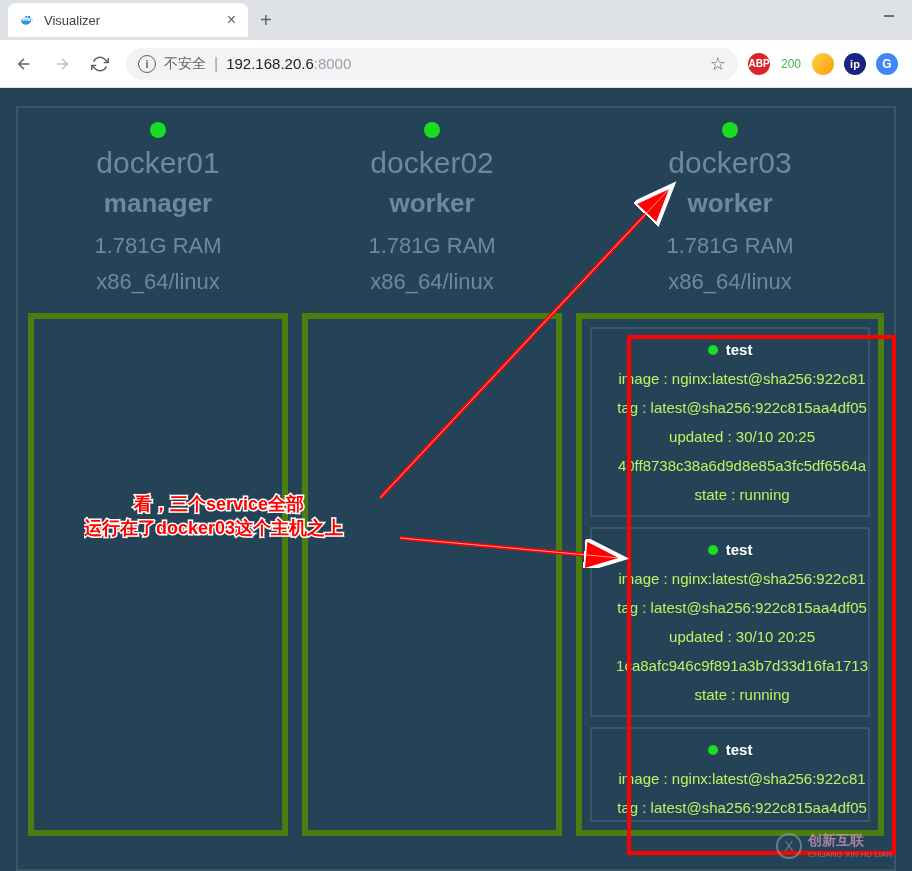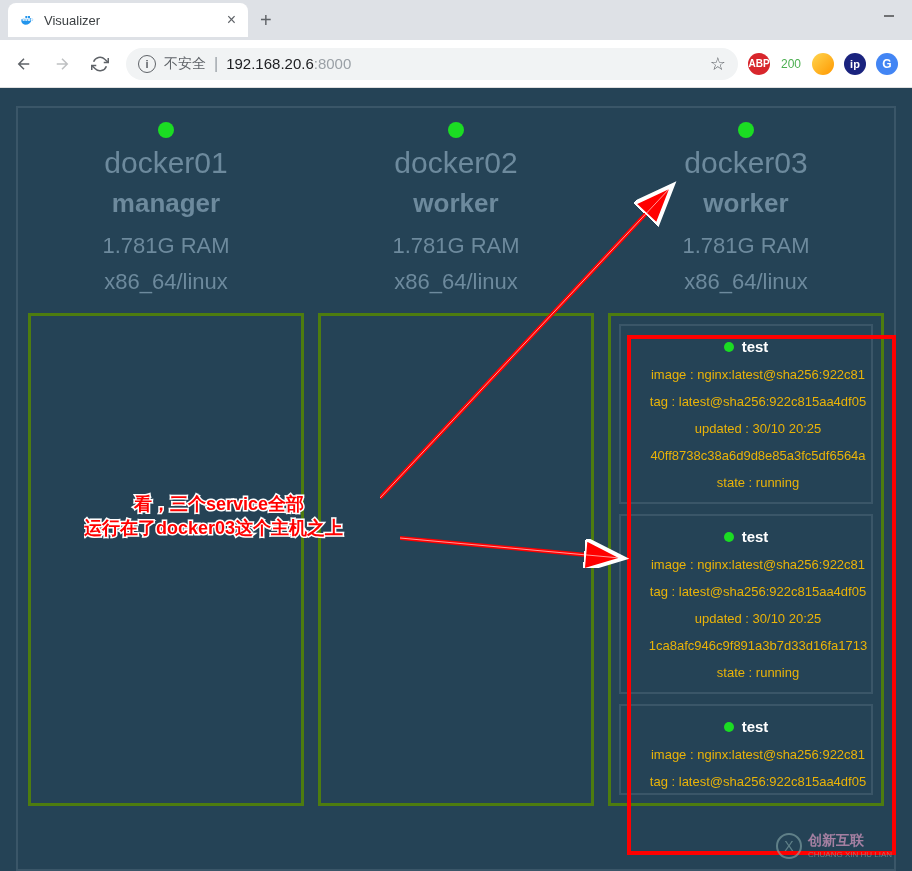--- a/index.html
+++ b/index.html
@@ -40,25 +40,25 @@
 .main-border { border: 2px solid #3a5668; height: 100%; padding: 14px 0 0 0; }
 .nodes { display: flex; gap: 14px; padding: 0 10px; }
 .node-col { flex: 1; display: flex; flex-direction: column; }
 .node-header { text-align: center; color: #6d8a9d; }
 .node-title { display: flex; align-items: center; justify-content: center; gap: 8px; font-size: 30px; font-weight: 400; flex-direction: column; }
 .dot { width: 16px; height: 16px; border-radius: 50%; background: #1bdc23; display: inline-block; }
 .node-role { font-size: 26px; font-weight: 700; color: #6d8a9d; margin-top: 8px; }
 .node-ram { font-size: 22px; color: #6d8a9d; margin-top: 14px; }
 .node-arch { font-size: 22px; color: #6d8a9d; margin-top: 10px; }
 
-.services { border: 3px solid #4d7c0f; margin-top: 18px; flex: 1; padding: 8px; display: flex; flex-direction: column; gap: 10px; }
+.services { border: 6px solid #4d7c0f; margin-top: 18px; flex: 1; padding: 8px; display: flex; flex-direction: column; gap: 10px; }
 .service-card { border: 2px solid #3a5668; padding: 12px 0; text-align: center; }
 .svc-title { display: flex; align-items: center; justify-content: center; gap: 8px; font-size: 15px; font-weight: 700; color: #fff; }
 .svc-title .dot { width: 10px; height: 10px; }
-.svc-line { font-size: 13px; color: #eab308; margin-top: 12px; white-space: nowrap; overflow: hidden; margin-left: 24px; }
+.svc-line { font-size: 15px; color: #bef264; margin-top: 12px; white-space: nowrap; overflow: hidden; margin-left: 24px; }
 
 
 .red-box { position: absolute; border: 4px solid #ff0000; pointer-events: none; }
 .annotation-text { position: absolute; font-size: 18px; font-weight: 700; fill: #ff0000; stroke: #fff; stroke-width: 3px; paint-order: stroke; }
 .arrow { position: absolute; pointer-events: none; }
 
 .watermark { position: absolute; right: 20px; bottom: 12px; display: flex; align-items: center; gap: 6px; opacity: 0.6; }
 .watermark-circle { width: 26px; height: 26px; border: 2px solid #8aa; border-radius: 50%; display: flex; align-items: center; justify-content: center; font-size: 14px; color: #8aa; }
 .watermark-text { font-size: 14px; color: #f9a8d4; font-weight: 700; }
 .watermark-sub { font-size: 8px; color: #8aa; }

